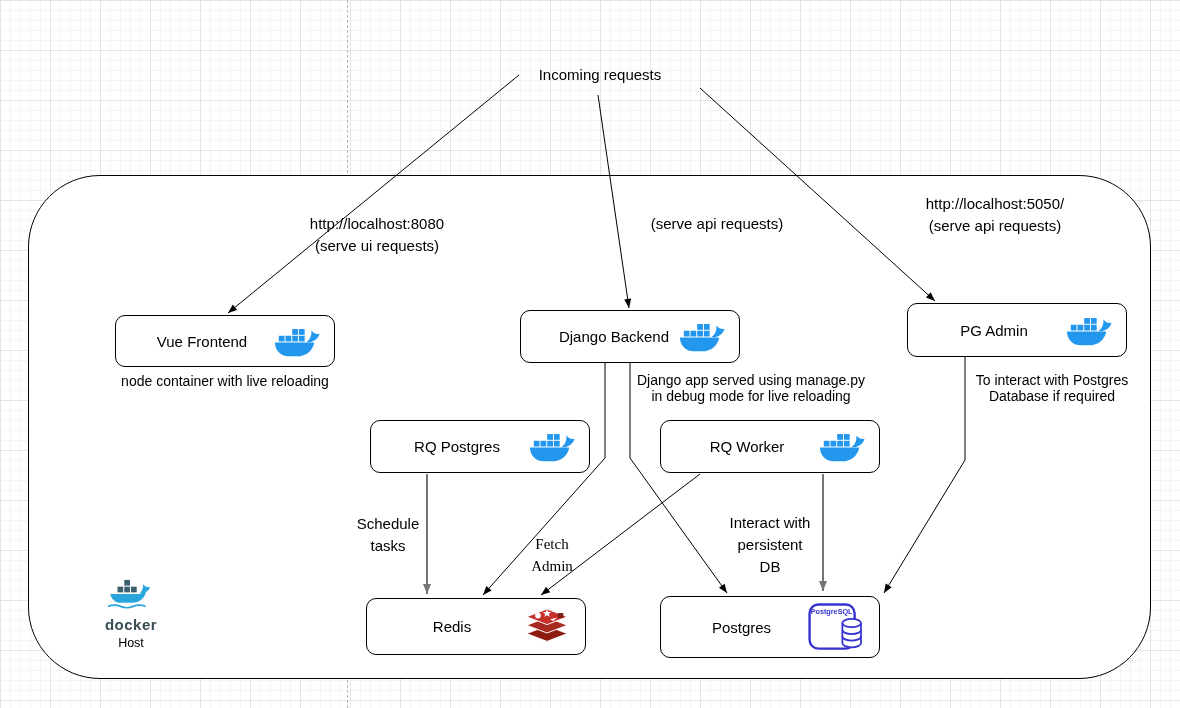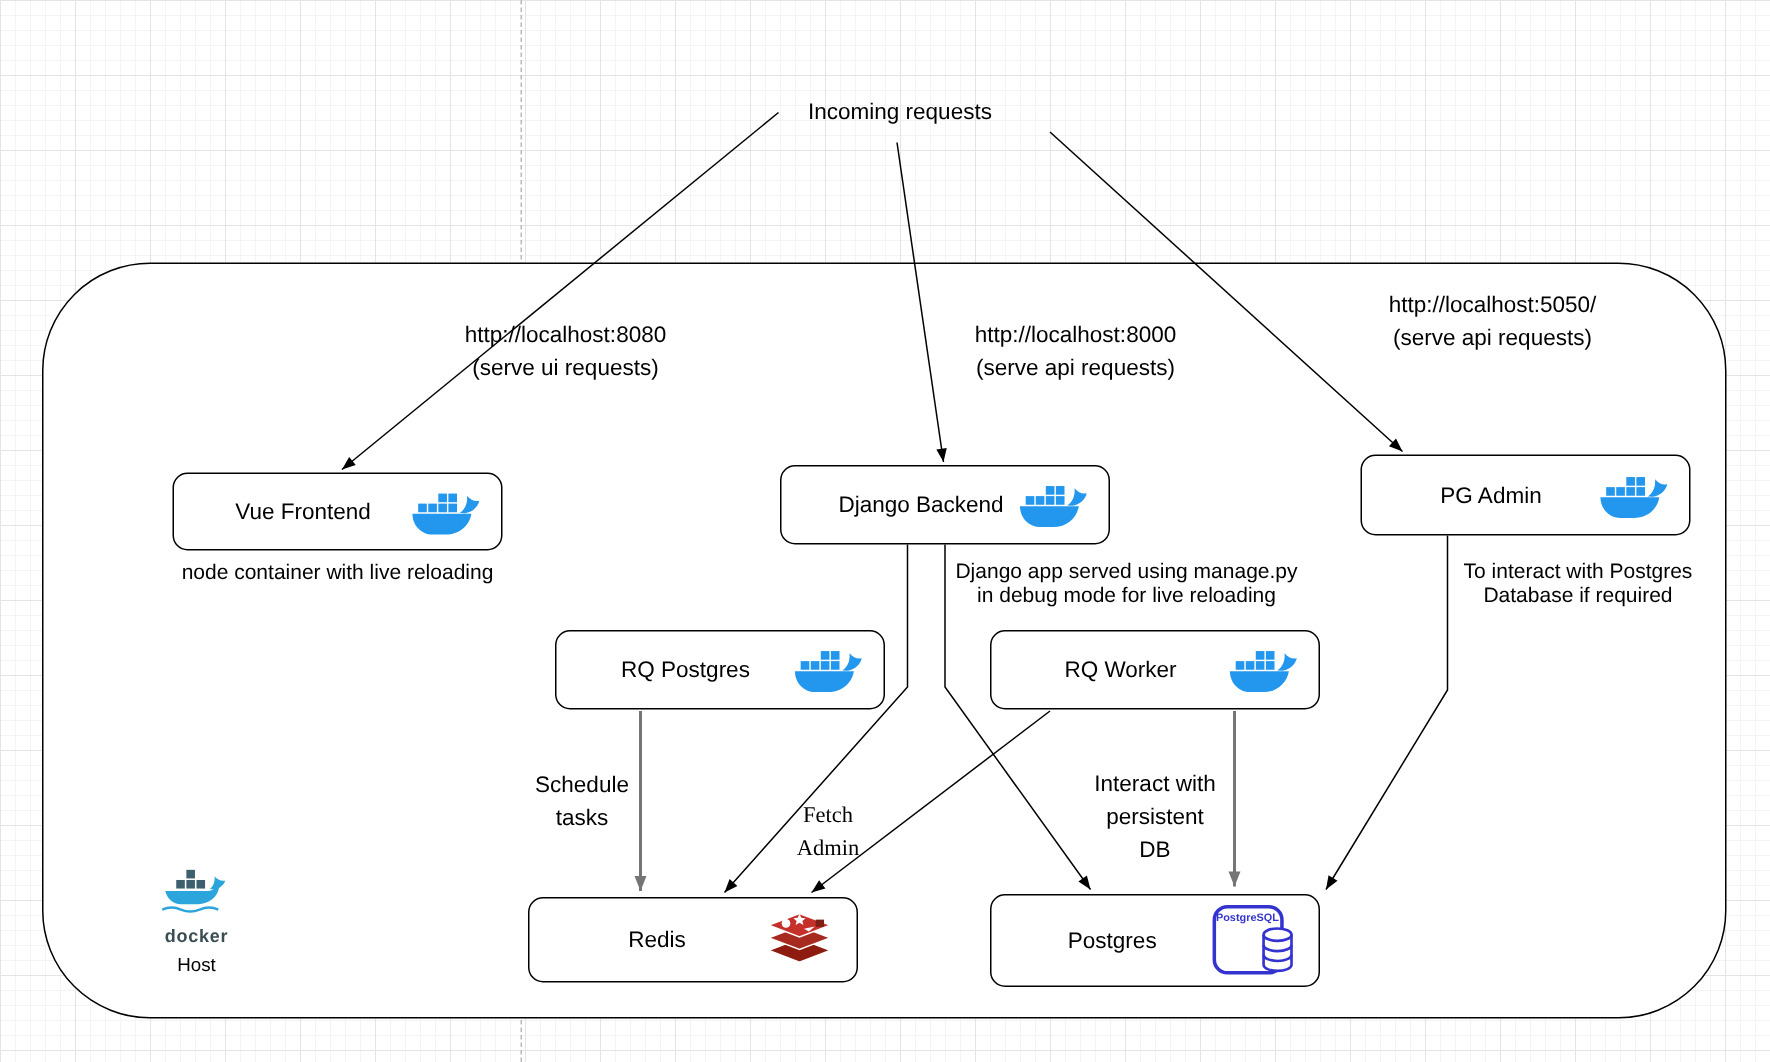--- a/index.html
+++ b/index.html
@@ -15,21 +15,21 @@
   }
   .page-sep{position:absolute;left:347px;top:0;height:708px;width:0;border-left:1px dashed #b9b9b9;z-index:0;}
   .host-container{position:absolute;left:28px;top:175px;width:1121px;height:502px;background:#fff;border:1px solid #000;border-radius:72px;z-index:1;}
   .edges{position:absolute;left:0;top:0;z-index:2;}
   .node{position:absolute;background:#fff;border:1px solid #000;border-radius:10px;display:flex;align-items:center;padding:0 14px;font-size:15px;z-index:3;box-sizing:border-box;}
   .node-label{flex:1;text-align:center;white-space:nowrap;}
   .node-icon{flex:0 0 auto;display:flex;align-items:center;}
   .lbl{position:absolute;text-align:center;font-size:15px;line-height:22px;z-index:4;}
   .cap{position:absolute;text-align:center;font-size:14px;line-height:15.5px;z-index:4;}
   .host-logo{position:absolute;left:94px;top:578px;width:74px;display:flex;flex-direction:column;align-items:center;z-index:4;}
-  .docker-word{font-size:12px;font-weight:bold;color:#394d54;letter-spacing:.5px;margin-top:-2px;}
+  .docker-word{font-size:15px;font-weight:bold;color:#394d54;letter-spacing:.5px;margin-top:-2px;}
   .host-word{position:absolute;left:94px;top:636px;width:74px;text-align:center;font-size:12.5px;z-index:4;}
   .hidden-defs{position:absolute;width:0;height:0;overflow:hidden;}
 </style>
 </head>
 <body>
 
 <div class="canvas">
 
   <svg class="hidden-defs" aria-hidden="true">
     <defs>
@@ -76,21 +76,20 @@
 
   <div class="lbl" style="left:490px;top:44px;width:220px;margin-top:20px;">
     <span>Incoming requests</span>
   </div>
 
   <div class="lbl" style="left:267px;top:213px;width:220px;">
     <div>http://localhost:8080</div>
     <div>(serve ui requests)</div>
   </div>
   <div class="lbl" style="left:607px;top:213px;width:220px;">
-    <div>http://localhost:8000</div>
     <div>(serve api requests)</div>
   </div>
   <div class="lbl" style="left:873px;top:193px;width:244px;">
     <div>http://localhost:5050/</div>
     <div>(serve api requests)</div>
   </div>
 
   <div class="node" style="left:115px;top:315px;width:220px;height:52px;justify-content:center;">
     <span class="node-label">Vue Frontend</span>
     <span class="node-icon">
@@ -140,21 +139,21 @@
 
   <div class="node" style="left:660px;top:420px;width:220px;height:53px;">
     <span class="node-label">RQ Worker</span>
     <span class="node-icon">
       <svg width="46" height="33" viewBox="0 0 48 34">
           <use href="#whale-shape"></use>
         </svg>
     </span>
   </div>
 
-  <div class="node" style="left:352px;top:598px;width:220px;height:57px;">
+  <div class="node" style="left:366px;top:598px;width:220px;height:57px;">
     <span class="node-label">Redis</span>
     <span class="node-icon">
       <svg width="48" height="42" viewBox="0 0 40 34">
         <g stroke="#ffffff" stroke-width="0.8">
           <path d="M20,16 L37,22.5 L20,29 L3,22.5 Z" fill="#8E1B10"></path>
           <path d="M20,9  L37,15.5 L20,22 L3,15.5 Z" fill="#A62A20"></path>
           <path d="M20,2  L37,8.5  L20,15 L3,8.5 Z" fill="#C6302B"></path>
         </g>
         <circle cx="12.5" cy="7.5" r="2.4" fill="#fff" stroke="none"></circle>
         <path d="M20,2.2 L21,4.4 L23.4,4.6 L21.6,6.1 L22.2,8.4 L20,7.2 L17.8,8.4 L18.4,6.1 L16.6,4.6 L19,4.4 Z" fill="#fff" stroke="none"></path>

